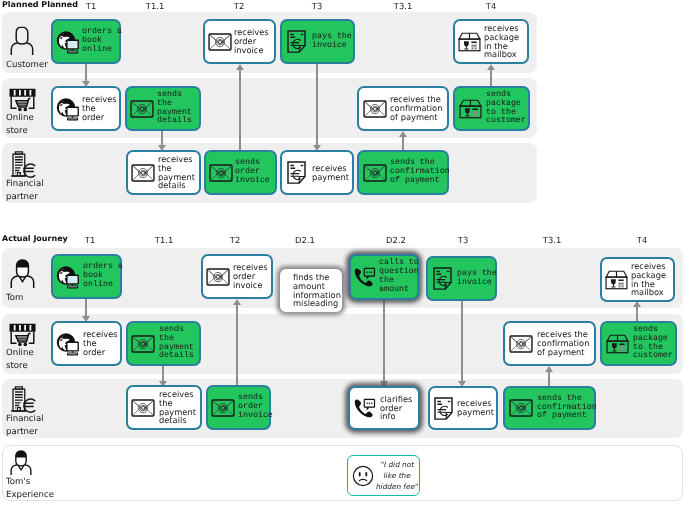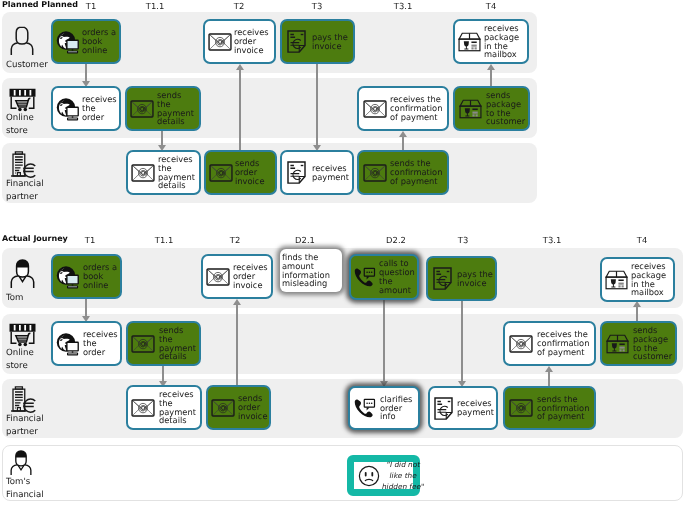--- a/index.html
+++ b/index.html
@@ -15,25 +15,25 @@
             transform:translateX(-50%);}
   .lane{position:absolute;background:#efefef;border-radius:8px;}
   .lane.white4{background:#ffffff;border:1px solid #e2e2e2;box-sizing:border-box;}
   .lane-label{position:absolute;font-size:8.6px;color:#1a1a1a;line-height:12.5px;
               white-space:pre-line;}
   .lane-icon{position:absolute;}
 
   .box{position:absolute;box-sizing:border-box;display:flex;align-items:center;
        border:2px solid #2b7f9e;border-radius:7px;}
   .box.white{background:#ffffff;}
-  .box.blue{background:#4d7c0f;}
+  .box.blue{background:#22c55e;font-family:Liberation Mono, monospace;}
   .box.plainwhite{border:none;background:#ffffff;border-radius:6px;
        box-shadow:0 0 4px 2.5px rgba(70,70,70,0.62);}
   .box.glow{box-shadow:0 0 4px 3px rgba(58,58,58,0.78);}
-  .box.quote{border:7px solid #14b8a6;background:#ffffff;border-radius:6px;}
+  .box.quote{border:1px solid #14b8a6;background:#ffffff;border-radius:6px;}
 
   .lbl{font-size:8.3px;line-height:8.8px;color:#1a1a1a;white-space:pre;}
   .lbl.it{font-style:italic;font-weight:normal;font-size:7.3px;line-height:11px;text-align:center;white-space:pre;}
   .bico{flex:0 0 auto;display:block;}
   svg{display:block;}
   .arr{position:absolute;background:#8e8e8e;width:1.6px;}
   .arrhead{position:absolute;width:0;height:0;}
   .arrhead.down{border-left:4px solid transparent;border-right:4px solid transparent;border-top:6px solid #8e8e8e;}
   .arrhead.up{border-left:4px solid transparent;border-right:4px solid transparent;border-bottom:6px solid #8e8e8e;}
 </style>
@@ -315,21 +315,21 @@
 partner</div>
   <div class="lane-icon" style="left:10px;top:450px;">
         <svg class="bico" width="22" height="25" viewBox="0 0 25 28.4">
           <path d="M12.5 1.1 C8.6 1.1 6.6 3.6 6.6 6.7 L6.6 12.4 C6.6 15.5 8.6 18.0 12.5 18.0 C16.4 18.0 18.4 15.5 18.4 12.4 L18.4 6.7 C18.4 3.6 16.4 1.1 12.5 1.1 Z" fill="#fff" stroke="#111" stroke-width="1.5"></path>
           <path d="M12.5 1.1 C8.6 1.1 6.6 3.6 6.6 6.7 L6.6 8.5 L18.4 8.5 L18.4 6.7 C18.4 3.6 16.4 1.1 12.5 1.1 Z" fill="#111"></path>
           <path d="M1.3 29 L1.3 23 C1.3 19.6 4.3 17.1 7.9 17.0 M23.7 29 L23.7 23 C23.7 19.6 20.7 17.1 17.1 17.0" fill="none" stroke="#111" stroke-width="1.5"></path>
           <path d="M9.0 17.2 L12.5 22.6 L16.0 17.2" fill="none" stroke="#111" stroke-width="1.4"></path>
         </svg>
       </div>
   <div class="lane-label" style="left:6px;top:476px;">Tom's
-Financial</div>
+Experience</div>
   <div class="arr" style="left:85.2px;top:299px;height:17px;"></div>
   <div class="arrhead down" style="left:82.4px;top:315.5px;"></div>
   <div class="arr" style="left:162.2px;top:366px;height:15px;"></div>
   <div class="arrhead down" style="left:159.4px;top:380.5px;"></div>
   <div class="arr" style="left:236.2px;top:304px;height:82px;"></div>
   <div class="arrhead up" style="left:233.4px;top:299px;"></div>
   <div class="arr" style="left:383.2px;top:300px;height:81px;"></div>
   <div class="arrhead down" style="left:380.4px;top:380.5px;"></div>
   <div class="arr" style="left:461.2px;top:301px;height:80px;"></div>
   <div class="arrhead down" style="left:458.4px;top:380.5px;"></div>
@@ -355,21 +355,21 @@
           <path d="M4.2 4.2 L18.5 17.9 L4.2 31.8 M43.8 4.2 L29.5 17.9 L43.8 31.8" fill="none" stroke="#3c3c3c" stroke-width="1.2"></path>
           <path d="M4.6 4.4 L24 21.0 L43.4 4.4" fill="none" stroke="#3c3c3c" stroke-width="1.2"></path>
           <ellipse cx="24" cy="18.2" rx="9.0" ry="9.4" fill="none" stroke="#262626" stroke-width="1.35"></ellipse>
           <path d="M28.0 14.6 L28.0 20.8 C28.0 22.7 30.6 22.7 30.8 19.9 C31.2 15.2 28.1 12.9 24.2 13.1 C20.6 13.3 18.0 15.7 18.1 18.9 C18.2 22.2 20.9 24.2 24.4 23.8 C25.7 23.6 26.7 23.1 27.4 22.5" fill="none" stroke="#1a1a1a" stroke-width="1.35"></path>
           <ellipse cx="24.4" cy="18.3" rx="3.5" ry="3.6" fill="none" stroke="#1a1a1a" stroke-width="1.35"></ellipse>
         </svg>
     <div class="lbl" style="margin-left:3px;">receives
 order
 invoice</div>
   </div>
-  <div class="box plainwhite" style="left:280px;top:249px;width:62px;height:43px;padding-left:2px;">
+  <div class="box plainwhite" style="left:280px;top:269px;width:62px;height:43px;padding-left:13px;">
     <div class="lbl">finds the
 amount
 information
 misleading</div>
   </div>
   <div class="box blue glow" style="left:349px;top:254px;width:70px;height:46px;padding-left:3px;">
     <svg class="bico" width="22" height="20" viewBox="0 0 44 40">
           <path d="M1.5 8.0 C1.5 4.0 4.8 1.8 7.6 3.6 L12.0 6.7 C14.4 8.4 14.6 11.3 13.0 13.4 L11.0 16.0 C10.1 17.1 10.1 18.6 11.0 20.1 C13.1 24.1 16.9 28.5 20.8 31.0 C22.3 32.0 23.8 31.9 24.7 30.8 L27.1 28.2 C28.8 26.4 31.6 26.5 33.2 28.3 L36.5 32.1 C38.3 34.3 37.0 37.6 33.6 38.3 C27.5 39.4 18.8 35.7 11.4 28.3 C4.0 20.9 1.5 13.4 1.5 8.0 Z" fill="#111"></path>
           <rect x="20.5" y="2.6" width="20.5" height="15.6" rx="1.2" fill="none" stroke="#111" stroke-width="2.4"></rect>
           <path d="M25.2 19.0 L25.2 25.2 L31.0 19.0 Z" fill="#111"></path>

